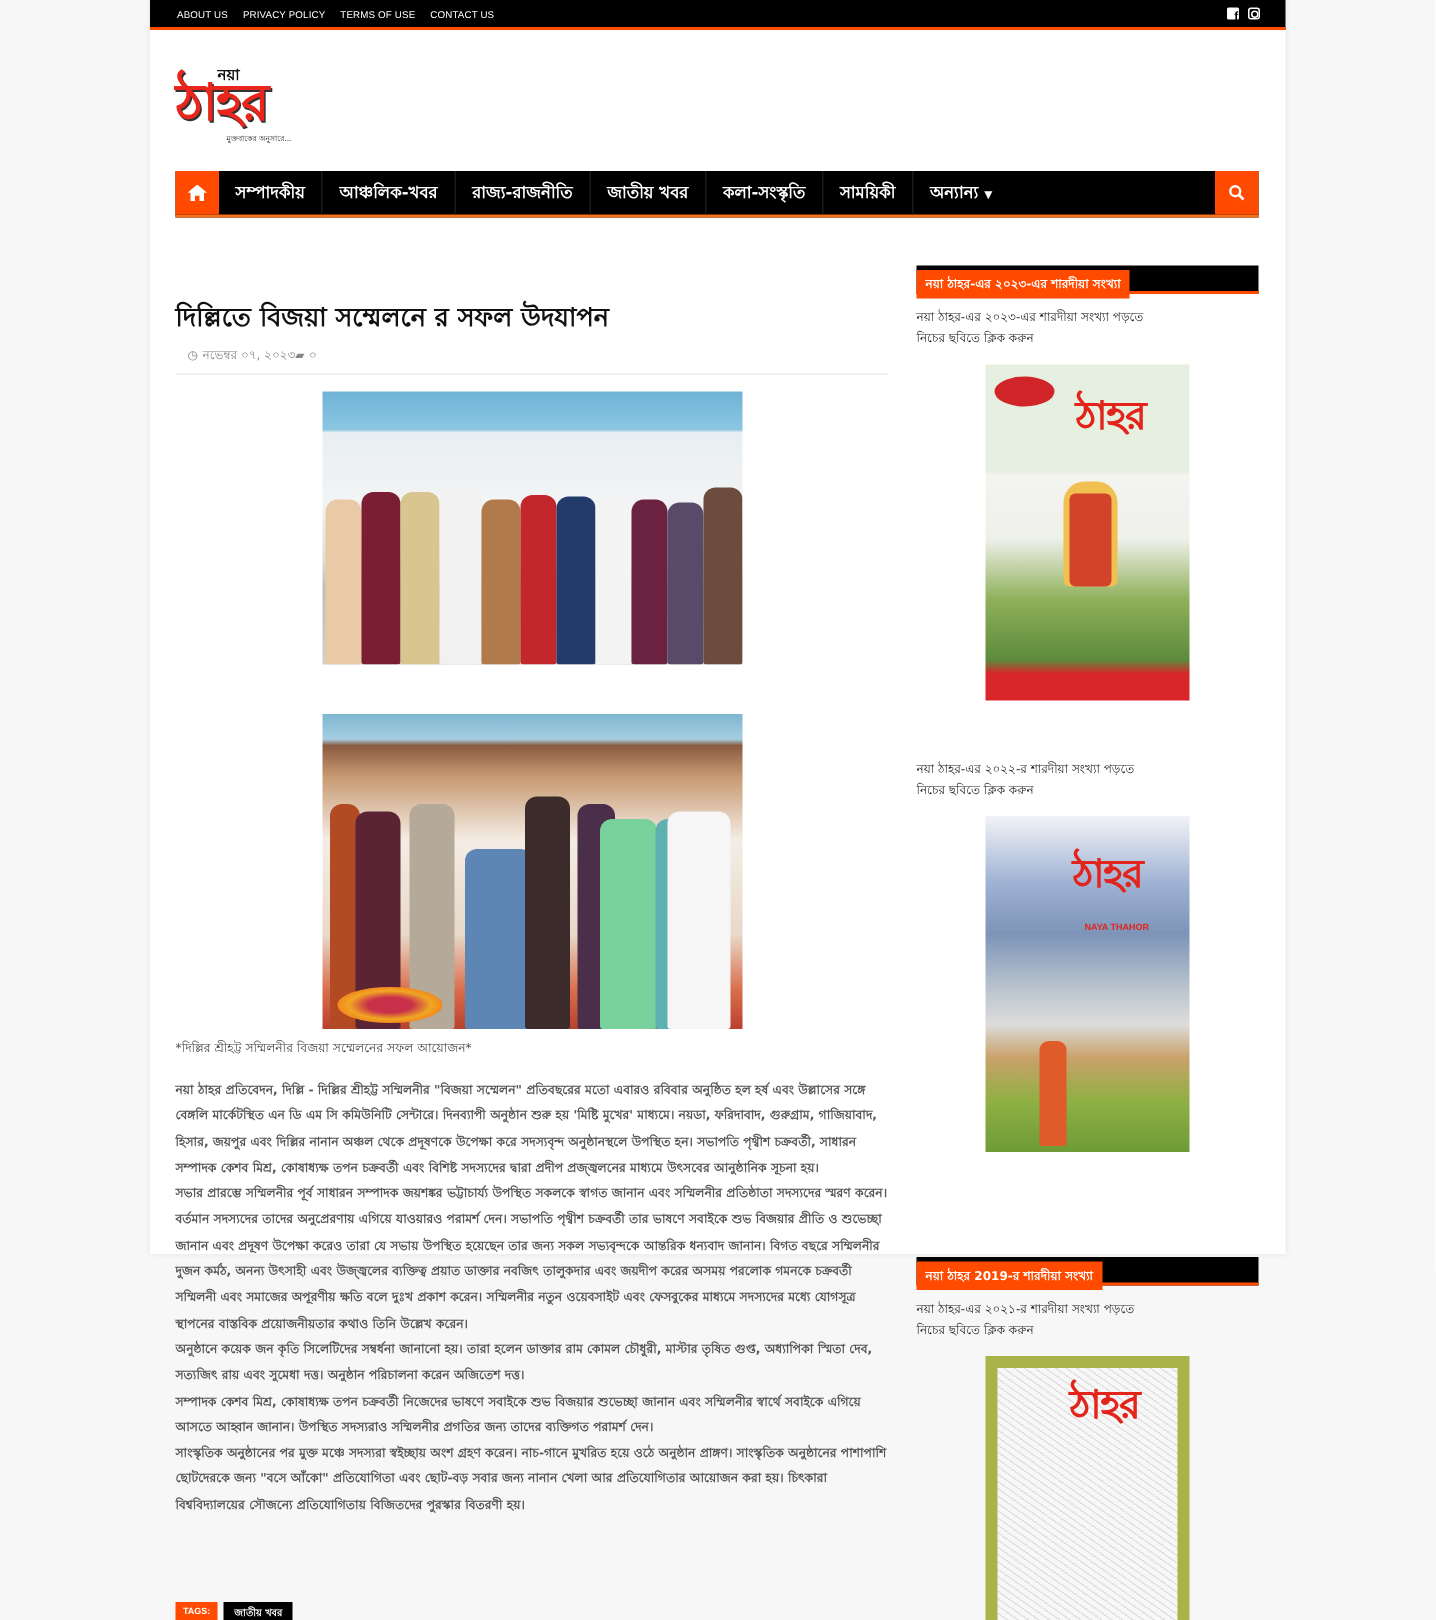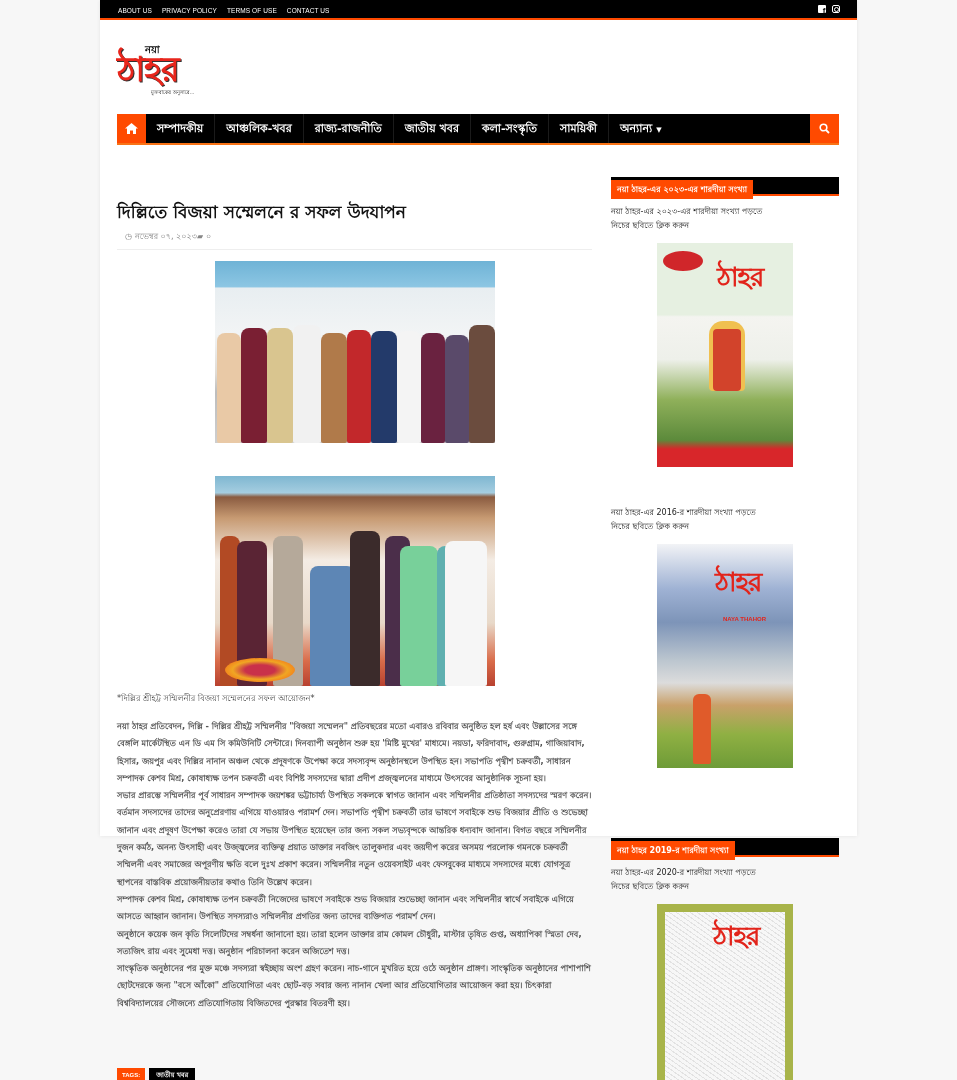--- a/index.html
+++ b/index.html
@@ -148,22 +148,22 @@
       <div class="person" style="left:222px;width:18px;height:140px;background:#5fb0b0;"></div>
       <div class="person" style="left:230px;width:42px;height:145px;background:#f6f6f6;"></div>
       <div style="position:absolute;left:10px;bottom:4px;width:70px;height:24px;border-radius:50%;background:radial-gradient(#c9314a 30%,#f0a623 55%,#f28a1e 70%);"></div>
     </div>
 
     <div class="caption">*দিল্লির শ্রীহট্ট সম্মিলনীর বিজয়া সম্মেলনের সফল আয়োজন*</div>
 
     <div class="body-text">
       <p>নয়া ঠাহর প্রতিবেদন, দিল্লি  - দিল্লির শ্রীহট্ট সম্মিলনীর "বিজয়া সম্মেলন" প্রতিবছরের মতো এবারও রবিবার অনুষ্ঠিত হল হর্ষ এবং উল্লাসের সঙ্গে বেঙ্গলি মার্কেটস্থিত এন ডি এম সি কমিউনিটি সেন্টারে। দিনব্যাপী অনুষ্ঠান শুরু হয় 'মিষ্টি মুখের' মাধ্যমে। নয়ডা, ফরিদাবাদ, গুরুগ্রাম, গাজিয়াবাদ, হিসার, জয়পুর এবং দিল্লির নানান অঞ্চল থেকে প্রদূষণকে উপেক্ষা করে সদস্যবৃন্দ অনুষ্ঠানস্থলে উপস্থিত হন। সভাপতি পৃথ্বীশ চক্রবর্তী, সাধারন সম্পাদক কেশব মিশ্র, কোষাধ্যক্ষ তপন চক্রবর্তী এবং বিশিষ্ট সদস্যদের দ্বারা প্রদীপ প্রজ্জ্বলনের মাধ্যমে উৎসবের আনুষ্ঠানিক সূচনা হয়।</p>
       <p>সভার প্রারম্ভে সম্মিলনীর পূর্ব সাধারন সম্পাদক জয়শঙ্কর ভট্টাচার্য্য উপস্থিত সকলকে স্বাগত জানান এবং সম্মিলনীর প্রতিষ্ঠাতা সদস্যদের স্মরণ করেন। বর্তমান সদস্যদের তাদের অনুপ্রেরণায় এগিয়ে যাওয়ারও পরামর্শ দেন। সভাপতি পৃথ্বীশ চক্রবর্তী তার ভাষণে সবাইকে শুভ বিজয়ার প্রীতি ও শুভেচ্ছা জানান এবং প্রদূষণ উপেক্ষা করেও তারা যে সভায় উপস্থিত হয়েছেন তার জন্য সকল সভ্যবৃন্দকে আন্তরিক ধন্যবাদ জানান। বিগত বছরে সম্মিলনীর দুজন কর্মঠ, অনন্য উৎসাহী এবং উজ্জ্বলের ব্যক্তিত্ব প্রয়াত ডাক্তার নবজিৎ তালুকদার এবং জয়দীপ করের অসময় পরলোক গমনকে চক্রবর্তী সম্মিলনী এবং সমাজের অপূরণীয় ক্ষতি বলে দুঃখ প্রকাশ করেন। সম্মিলনীর নতুন ওয়েবসাইট এবং ফেসবুকের মাধ্যমে সদস্যদের মধ্যে যোগসূত্র স্থাপনের বাস্তবিক প্রয়োজনীয়তার কথাও তিনি উল্লেখ করেন।</p>
+      <p>অনুষ্ঠানে কয়েক জন কৃতি সিলেটিদের সম্বর্ধনা জানানো হয়।  তারা হলেন ডাক্তার রাম কোমল চৌধুরী, মাস্টার তৃষিত গুপ্ত, অধ্যাপিকা স্মিতা দেব, সত্যজিৎ রায় এবং সুমেধা দত্ত। অনুষ্ঠান পরিচালনা করেন অজিতেশ দত্ত।</p>
       <p>সম্পাদক কেশব মিশ্র, কোষাধ্যক্ষ তপন চক্রবর্তী নিজেদের ভাষণে সবাইকে শুভ বিজয়ার  শুভেচ্ছা জানান এবং সম্মিলনীর স্বার্থে সবাইকে এগিয়ে আসতে আহ্বান জানান। উপস্থিত সদস্যরাও সম্মিলনীর প্রগতির জন্য তাদের ব্যক্তিগত পরামর্শ দেন।</p>
-      <p>অনুষ্ঠানে কয়েক জন কৃতি সিলেটিদের সম্বর্ধনা জানানো হয়।  তারা হলেন ডাক্তার রাম কোমল চৌধুরী, মাস্টার তৃষিত গুপ্ত, অধ্যাপিকা স্মিতা দেব, সত্যজিৎ রায় এবং সুমেধা দত্ত। অনুষ্ঠান পরিচালনা করেন অজিতেশ দত্ত।</p>
       <p>সাংস্কৃতিক অনুষ্ঠানের পর মুক্ত মঞ্চে সদস্যরা স্বইচ্ছায় অংশ গ্রহণ করেন। নাচ-গানে মুখরিত হয়ে ওঠে অনুষ্ঠান প্রাঙ্গণ। সাংস্কৃতিক অনুষ্ঠানের পাশাপাশি ছোটদেরকে জন্য "বসে আঁকো" প্রতিযোগিতা এবং ছোট-বড় সবার জন্য নানান খেলা আর প্রতিযোগিতার আয়োজন করা হয়। চিৎকারা বিশ্ববিদ্যালয়ের সৌজন্যে প্রতিযোগিতায় বিজিতদের পুরস্কার বিতরণী হয়।</p>
     </div>
 
     <div class="tags">
       <span class="lbl">TAGS:</span>
       <span class="tag">জাতীয় খবর</span>
     </div>
 
     <div class="share">
       <div style="background:#6c7fb2;">
@@ -194,34 +194,34 @@
       <div class="cover cover1">
         <div class="cv-badge" style="left:6px;top:8px;width:40px;height:20px;border-radius:50%;background:#d0262a;"></div>
         <div class="cv-logo" style="left:60px;top:14px;">ঠাহর</div>
         <div style="position:absolute;left:52px;top:78px;width:36px;height:70px;background:#f0c050;border-radius:14px 14px 4px 4px;"></div>
         <div style="position:absolute;left:56px;top:86px;width:28px;height:62px;background:#d2432b;border-radius:4px;"></div>
       </div>
     </div>
 
     <div class="widget" style="height:332px;">
       <div class="wdesc">
-        <div>নয়া ঠাহর-এর 2016-র শারদীয়া সংখ্যা পড়তে</div>
+        <div>নয়া ঠাহর-এর ২০২২-র শারদীয়া সংখ্যা পড়তে</div>
         <div>নিচের ছবিতে ক্লিক করুন</div>
       </div>
       <div class="cover cover2">
         <div class="cv-logo" style="left:58px;top:18px;">ঠাহর</div>
         <div style="position:absolute;left:66px;top:72px;font:bold 6px 'Liberation Sans',sans-serif;color:#e2241b;">NAYA THAHOR</div>
         <div style="position:absolute;left:36px;top:150px;width:18px;height:70px;background:#e05b2a;border-radius:6px 6px 2px 2px;"></div>
       </div>
     </div>
 
     <div class="widget">
       <div class="wh"><span>নয়া ঠাহর 2019-র শারদীয়া সংখ্যা</span></div>
       <div class="wdesc">
-        <div>নয়া ঠাহর-এর 2020-র শারদীয়া সংখ্যা পড়তে</div>
+        <div>নয়া ঠাহর-এর ২০২১-র শারদীয়া সংখ্যা পড়তে</div>
         <div>নিচের ছবিতে ক্লিক করুন</div>
       </div>
       <div class="cover cover3" style="height:200px;">
         <div class="inner"></div>
         <div class="cv-logo" style="left:56px;top:12px;">ঠাহর</div>
       </div>
     </div>
   </div>
 
 </div>

